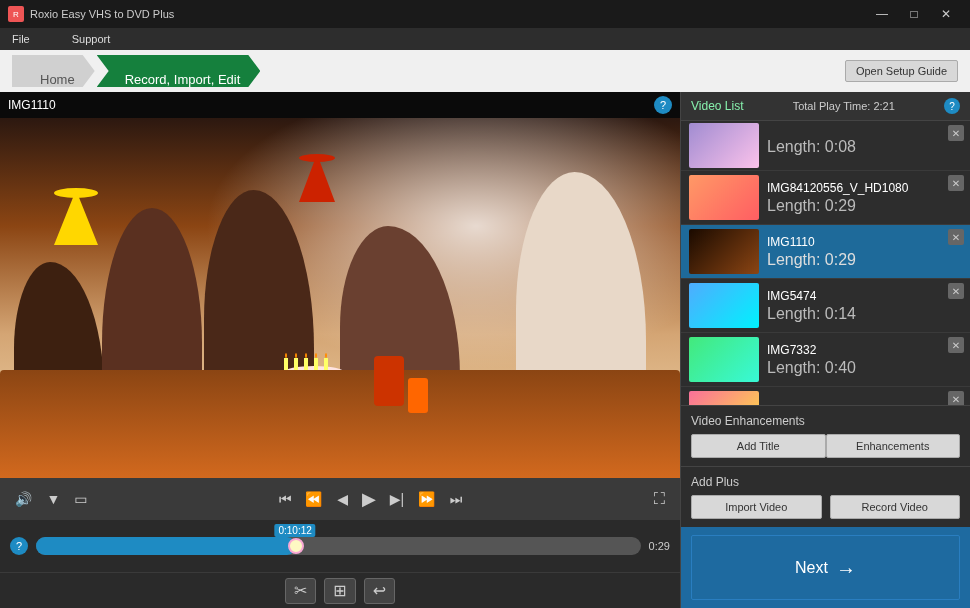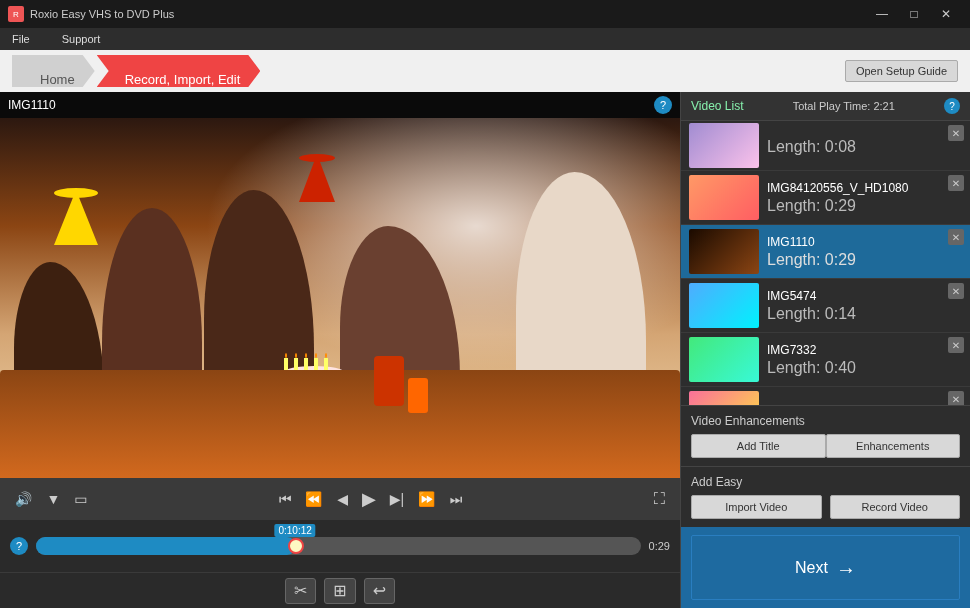--- a/index.html
+++ b/index.html
@@ -20,21 +20,21 @@
     #title-bar-controls { display: flex; gap: 0; }
     .title-btn { width: 32px; height: 28px; background: transparent; border: none; color: #ccc; cursor: pointer; font-size: 12px; display: flex; align-items: center; justify-content: center; }
 
     
     #menu-bar {
       background: #2d2d2d;
       height: 22px;
       display: flex;
       align-items: center;
       padding: 0 8px;
-      gap: 24px;
+      gap: 34px;
     }
     .menu-item { color: #ddd; font-size: 11px; cursor: pointer; padding: 2px 4px; }
 
     
     #nav-bar {
       background: #f0f0f0;
       height: 42px;
       display: flex;
       align-items: center;
       justify-content: space-between;
@@ -47,21 +47,21 @@
       height: 32px;
       padding: 16px 20px 0 28px;
       font-size: 13px;
       color: #555;
       position: relative;
       background: #d0d0d0;
       clip-path: polygon(0 0, calc(100% - 12px) 0, 100% 50%, calc(100% - 12px) 100%, 0 100%, 12px 50%);
       margin-right: 2px;
     }
     .nav-step.active {
-      background: #ef4444;
+      background: #15803d;
       color: #fff;
     }
     .nav-step.first {
       clip-path: polygon(0 0, calc(100% - 12px) 0, 100% 50%, calc(100% - 12px) 100%, 0 100%);
     }
     .setup-guide-btn {
       background: #d8d8d8;
       border: 1px solid #aaa;
       padding: 4px 10px;
       font-size: 11px;
@@ -263,21 +263,21 @@
       width: 43%;
     }
     #timeline-thumb {
       position: absolute;
       top: 50%;
       left: 43%;
       transform: translate(-50%, -50%);
       width: 16px; height: 16px;
       background: #fef9c3;
       border-radius: 50%;
-      border: 2px solid #ef4444;
+      border: 2px solid #f9a8d4;
     }
     #timeline-time {
       position: absolute;
       top: -16px;
       left: 43%;
       transform: translateX(-50%);
       background: #1e8bc3;
       color: #fff;
       font-size: 10px;
       padding: 1px 4px;
@@ -618,21 +618,21 @@
 
     <div id="enhancements-section">
       <div id="enhancements-title">Video Enhancements</div>
       <div id="enhancements-btns">
         <button class="action-btn">Add Title</button>
         <button class="action-btn">Enhancements</button>
       </div>
     </div>
 
     <div id="add-video-section">
-      <div id="add-video-title">Add Easy</div>
+      <div id="add-video-title">Add Plus</div>
       <div id="add-video-btns">
         <button class="action-btn">Import Video</button>
         <button class="action-btn">Record Video</button>
       </div>
     </div>
 
     <div id="next-btn-area">
       <button id="next-btn">
         <span>Next</span>
         <span class="next-arrow">→</span>

